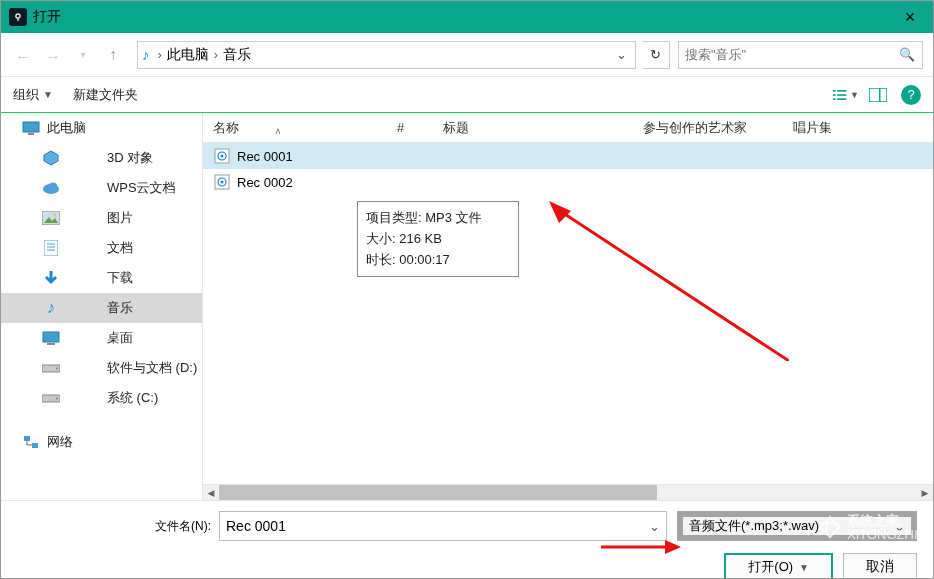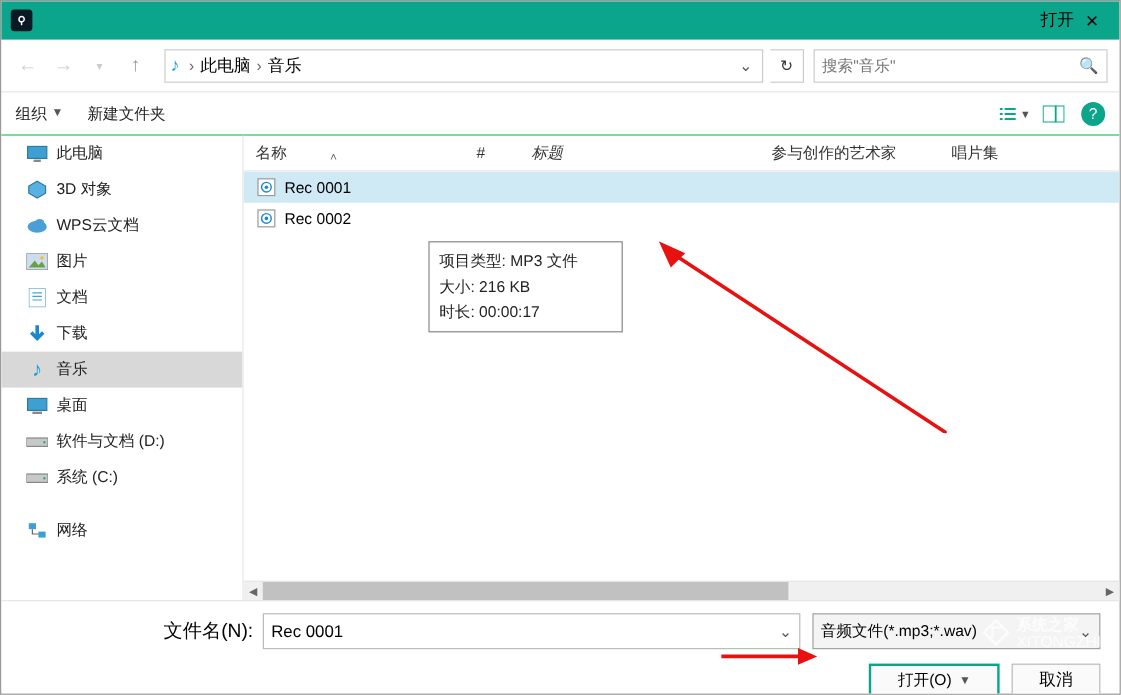--- a/index.html
+++ b/index.html
@@ -2,21 +2,21 @@
 <html><head>
 <meta charset="utf-8">
 <style>
 * { box-sizing: border-box; margin: 0; padding: 0; font-family: "Microsoft YaHei", "Segoe UI", sans-serif; font-size: 13px; }
 body { width: 934px; height: 579px; background: #fff; position: relative; overflow: hidden; border: 1px solid #999; }
 
 
 .titlebar { height: 32px; background: #0aa58a; display: flex; align-items: center; padding: 0 8px; color: #000; }
 .titlebar .app-icon { width: 18px; height: 18px; background: #0a1a24; border-radius: 3px; margin-right: 6px; display: flex; align-items: center; justify-content: center; }
 .titlebar .app-icon svg { width: 10px; height: 10px; }
-.titlebar .title { flex: 1; font-size: 14px; text-align: right; }
+.titlebar .title { flex: 1; font-size: 14px; }
 .titlebar .close { width: 30px; text-align: center; font-size: 18px; cursor: pointer; }
 
 
 .navbar { height: 44px; display: flex; align-items: center; padding: 0 10px; border-bottom: 1px solid #e6e6e6; }
 .navbar .nav-btn { width: 24px; height: 24px; display: flex; align-items: center; justify-content: center; color: #999; margin-right: 6px; cursor: pointer; font-size: 16px; }
 .navbar .nav-btn.disabled { color: #ccc; }
 .navbar .path-box { flex: 1; height: 28px; border: 1px solid #ccc; display: flex; align-items: center; padding: 0 4px; margin: 0 6px; background: #fff; }
 .navbar .path-box .icon { color: #179fd4; margin-right: 6px; font-size: 15px; }
 .navbar .path-box .crumb { margin: 0 3px; font-size: 14px; }
 .navbar .path-box .sep { color: #666; margin: 0 2px; }
@@ -36,31 +36,31 @@
 .toolbar .tb-icon svg { width: 18px; height: 14px; }
 .toolbar .help { width: 20px; height: 20px; border-radius: 50%; background: #0aa58a; color: #fff; display: flex; align-items: center; justify-content: center; margin-left: 10px; cursor: pointer; font-size: 13px; }
 
 
 .main { display: flex; height: 387px; }
 .sidebar { width: 202px; overflow-y: auto; border-right: 1px solid #e6e6e6; position: relative; }
 .sidebar::-webkit-scrollbar { width: 16px; }
 .sidebar::-webkit-scrollbar-track { background: #f0f0f0; }
 .sidebar::-webkit-scrollbar-thumb { background: #c1c1c1; }
 .sidebar .tree-item { display: flex; align-items: center; height: 30px; padding-left: 20px; cursor: pointer; font-size: 14px; color: #222; }
-.sidebar .tree-item.child { padding-left: 20px; }
+.sidebar .tree-item.child { padding-left: 40px; gap: 40px; }
 .sidebar .tree-item.selected { background: #d8d8d8; }
 .sidebar .tree-item .icon { width: 20px; height: 20px; margin-right: 6px; display: flex; align-items: center; justify-content: center; }
 
 .content { flex: 1; display: flex; flex-direction: column; position: relative; }
 .content .cols { height: 30px; display: flex; align-items: center; border-bottom: 1px solid #e6e6e6; padding-left: 10px; }
 .content .cols .col { font-size: 13px; color: #333; cursor: pointer; }
 .content .cols .col.name { width: 180px; display: flex; align-items: flex-end; }
 .content .cols .col.name .sort { margin-left: 36px; font-size: 10px; color: #666; }
 .content .cols .col.num { width: 50px; text-align: left; padding-left: 4px; }
-.content .cols .col.title { width: 200px; font-style: italic; }
+.content .cols .col.title { width: 200px; }
 .content .cols .col.artist { width: 150px; }
 .content .cols .col.album { }
 .content .rows { flex: 1; overflow: auto; position: relative; }
 .content .row { height: 26px; display: flex; align-items: center; padding-left: 10px; cursor: pointer; font-size: 14px; }
 .content .row.selected { background: #cfeaf5; }
 .content .row .icon { width: 18px; height: 18px; margin-right: 6px; display: flex; align-items: center; justify-content: center; }
 .content .hscroll { height: 16px; background: #f0f0f0; border-top: 1px solid #e6e6e6; position: relative; }
 .content .hscroll .thumb { position: absolute; left: 0; top: 0; width: 60%; height: 100%; background: #c1c1c1; }
 .content .hscroll .arrow-l, .content .hscroll .arrow-r { position: absolute; top: 0; width: 16px; height: 16px; display: flex; align-items: center; justify-content: center; color: #666; font-size: 9px; cursor: pointer; }
 .content .hscroll .arrow-l { left: 0; }
@@ -70,25 +70,25 @@
 .tooltip { position: absolute; left: 356px; top: 200px; width: 162px; background: #fff; border: 1px solid #888; padding: 6px 8px; font-size: 13px; line-height: 1.6; color: #222; z-index: 10; }
 
 
 .red-arrow { position: absolute; z-index: 20; }
 .red-arrow.a1 { left: 548px; top: 200px; width: 240px; height: 160px; }
 .red-arrow.a2 { left: 600px; top: 536px; width: 80px; height: 20px; }
 
 
 .footer { padding: 10px 16px 10px 120px; border-top: 1px solid #e6e6e6; }
 .footer .row1 { display: flex; align-items: center; margin-bottom: 12px; }
-.footer .row1 .label { width: 90px; text-align: right; margin-right: 8px; font-size: 16px; }
+.footer .row1 .label { width: 90px; text-align: right; margin-right: 8px; font-size: 12px; }
 .footer .row1 .fname-box { flex: 1; height: 30px; border: 1px solid #bbb; display: flex; align-items: center; padding: 0 6px; background: #fff; }
 .footer .row1 .fname-box input { border: none; outline: none; flex: 1; font-size: 14px; }
 .footer .row1 .fname-box .caret { color: #555; cursor: pointer; }
-.footer .row1 .filter-box { width: 240px; height: 30px; border: 1px solid #a3a3a3; margin-left: 10px; display: flex; align-items: center; padding: 0 6px; background: #f4f4f4; cursor: pointer; }
+.footer .row1 .filter-box { width: 240px; height: 30px; border: 6px solid #a3a3a3; margin-left: 10px; display: flex; align-items: center; padding: 0 6px; background: #f4f4f4; cursor: pointer; }
 .footer .row1 .filter-box .caret { color: #555; }
 .footer .row1 .filter-box span:first-child { flex: 1; font-size: 13px; }
 .footer .row2 { display: flex; justify-content: flex-end; gap: 10px; }
 .footer .row2 .btn { height: 28px; padding: 0 22px; border: 1px solid #bbb; background: #fafafa; cursor: pointer; font-size: 14px; display: flex; align-items: center; }
 .footer .row2 .btn.primary { border: 2px solid #0aa58a; }
 
 
 .watermark { position: absolute; right: 8px; bottom: 28px; opacity: 0.75; }
 .watermark svg { width: 110px; height: 40px; }
 

